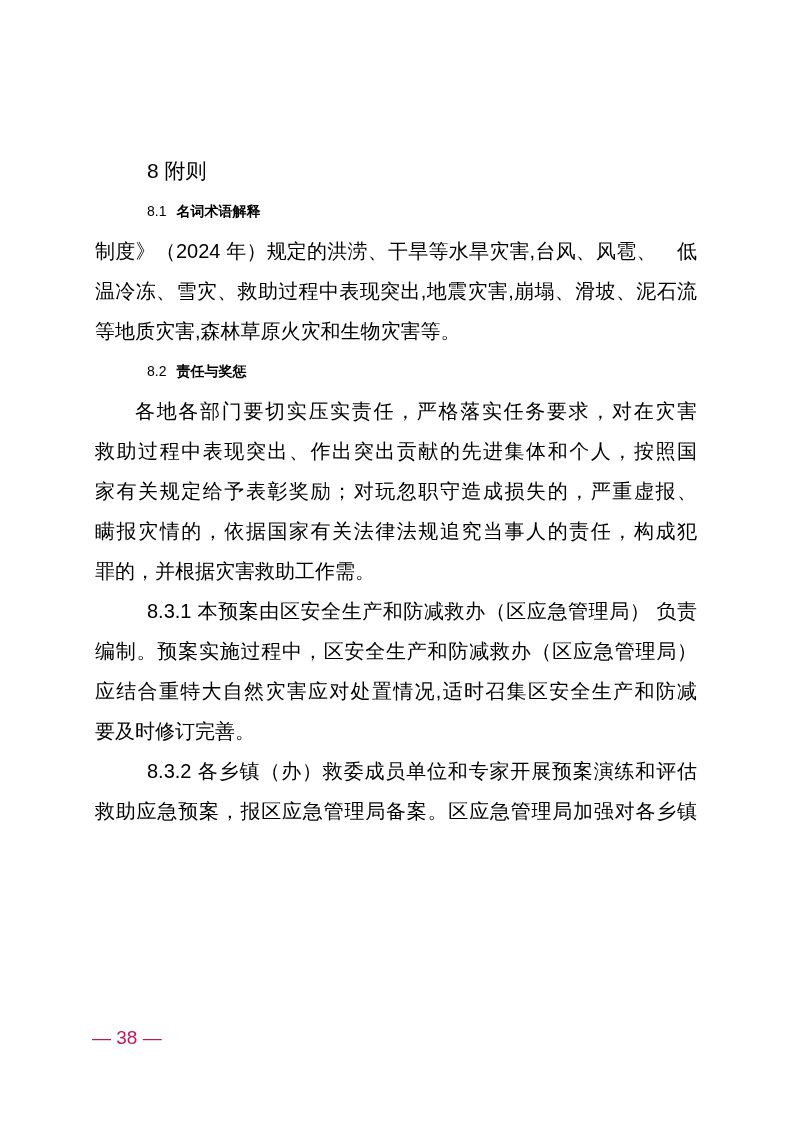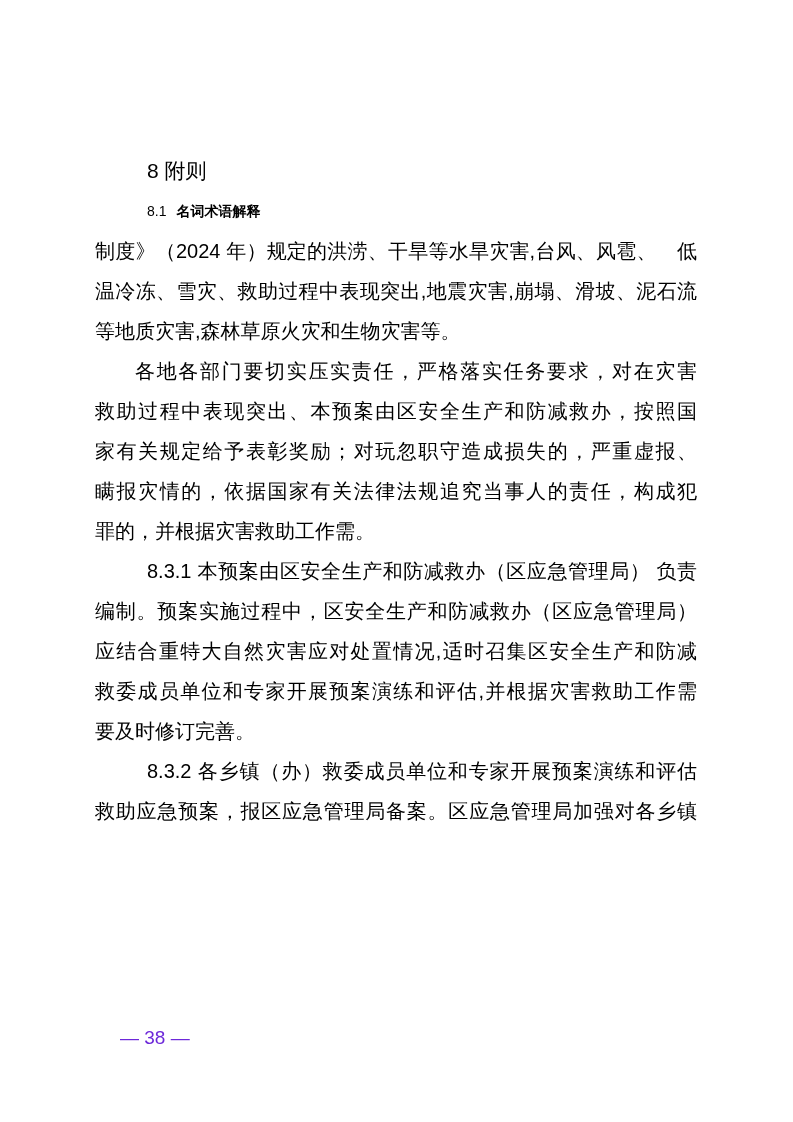--- a/index.html
+++ b/index.html
@@ -51,55 +51,57 @@
   }
   .h2-line .sec-num {
     font-weight: normal;
     margin-right: 10px;
   }
   .h2-line .sec-title {
     font-weight: bold;
   }
   .footer {
     position: absolute;
-    left: 120px;
+    left: 92px;
     top: 1026px;
     font-size: 19px;
     line-height: 24px;
-    color: #6d28d9;
+    color: #be185d;
   }
 </style>
 </head>
 <body>
 
 <div class="sheet">
   <div class="content">
 
     <div class="line h1-line ind nofill">8 附则</div>
 
     <div class="line h2-line ind nofill">
       <span class="sec-num">8.1</span><span class="sec-title">名词术语解释</span>
     </div>
 
     <div class="line fill">制度》（2024 年）规定的洪涝、干旱等水旱灾害,台风、风雹、　低</div>
     <div class="line fill">温冷冻、雪灾、救助过程中表现突出,地震灾害,崩塌、滑坡、泥石流</div>
     <div class="line nofill">等地质灾害,森林草原火灾和生物灾害等。</div>
 
+    <div class="line h2-line ind nofill">
+      <span class="sec-num">8.2</span><span class="sec-title">责任与奖惩</span>
+    </div>
 
     <div class="line ind-sm fill">各地各部门要切实压实责任，严格落实任务要求，对在灾害</div>
-    <div class="line fill">救助过程中表现突出、本预案由区安全生产和防减救办，按照国</div>
+    <div class="line fill">救助过程中表现突出、作出突出贡献的先进集体和个人，按照国</div>
     <div class="line fill">家有关规定给予表彰奖励；对玩忽职守造成损失的，严重虚报、</div>
     <div class="line fill">瞒报灾情的，依据国家有关法律法规追究当事人的责任，构成犯</div>
     <div class="line nofill">罪的，并根据灾害救助工作需。</div>
 
 
     <div class="line ind fill">8.3.1 本预案由区安全生产和防减救办（区应急管理局） 负责</div>
     <div class="line fill">编制。预案实施过程中，区安全生产和防减救办（区应急管理局）</div>
     <div class="line fill">应结合重特大自然灾害应对处置情况,适时召集区安全生产和防减</div>
-    <div class="line fill">救委成员单位和专家开展预案演练和评估,并根据灾害救助工作需</div>
     <div class="line nofill">要及时修订完善。</div>
 
     <div class="line ind fill">8.3.2 各乡镇（办）救委成员单位和专家开展预案演练和评估</div>
     <div class="line fill">救助应急预案，报区应急管理局备案。区应急管理局加强对各乡镇</div>
 
   </div>
 
   <div class="footer">— 38 —</div>
 </div>
 

